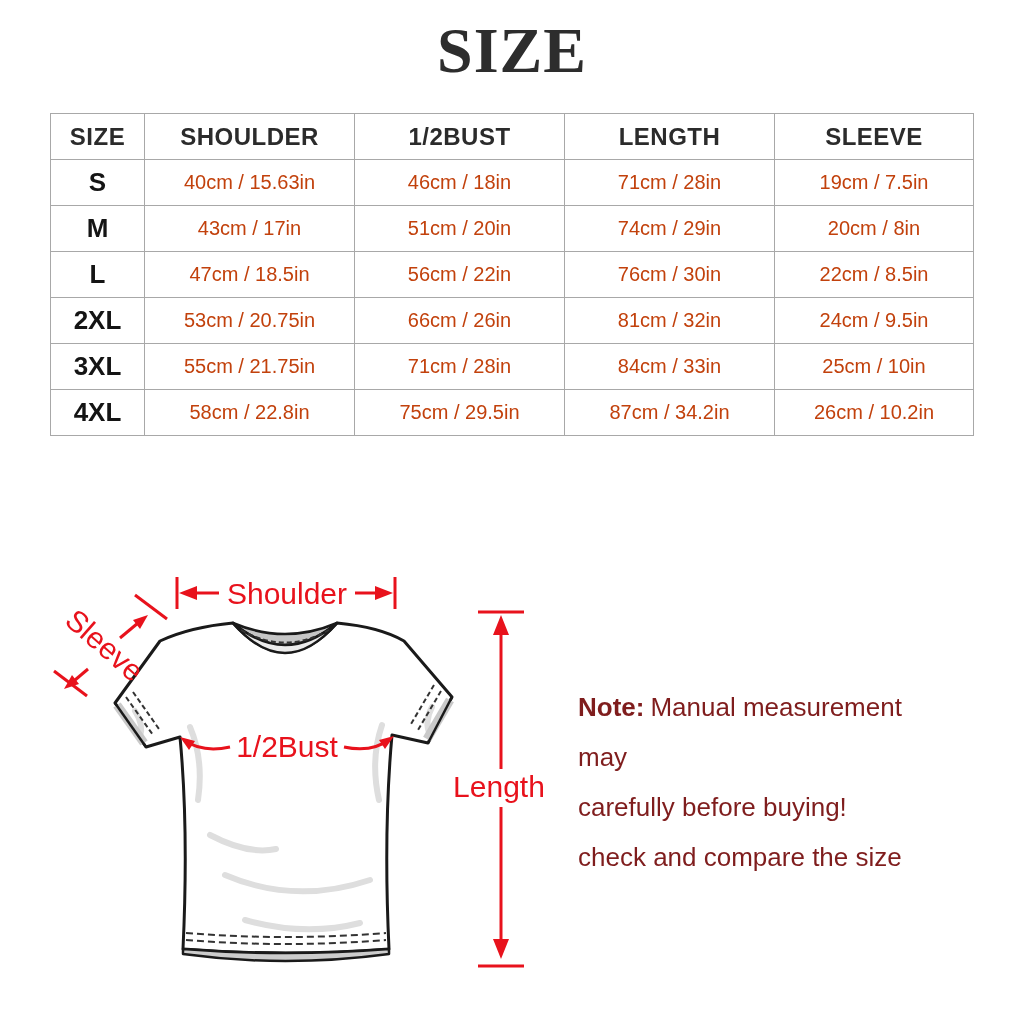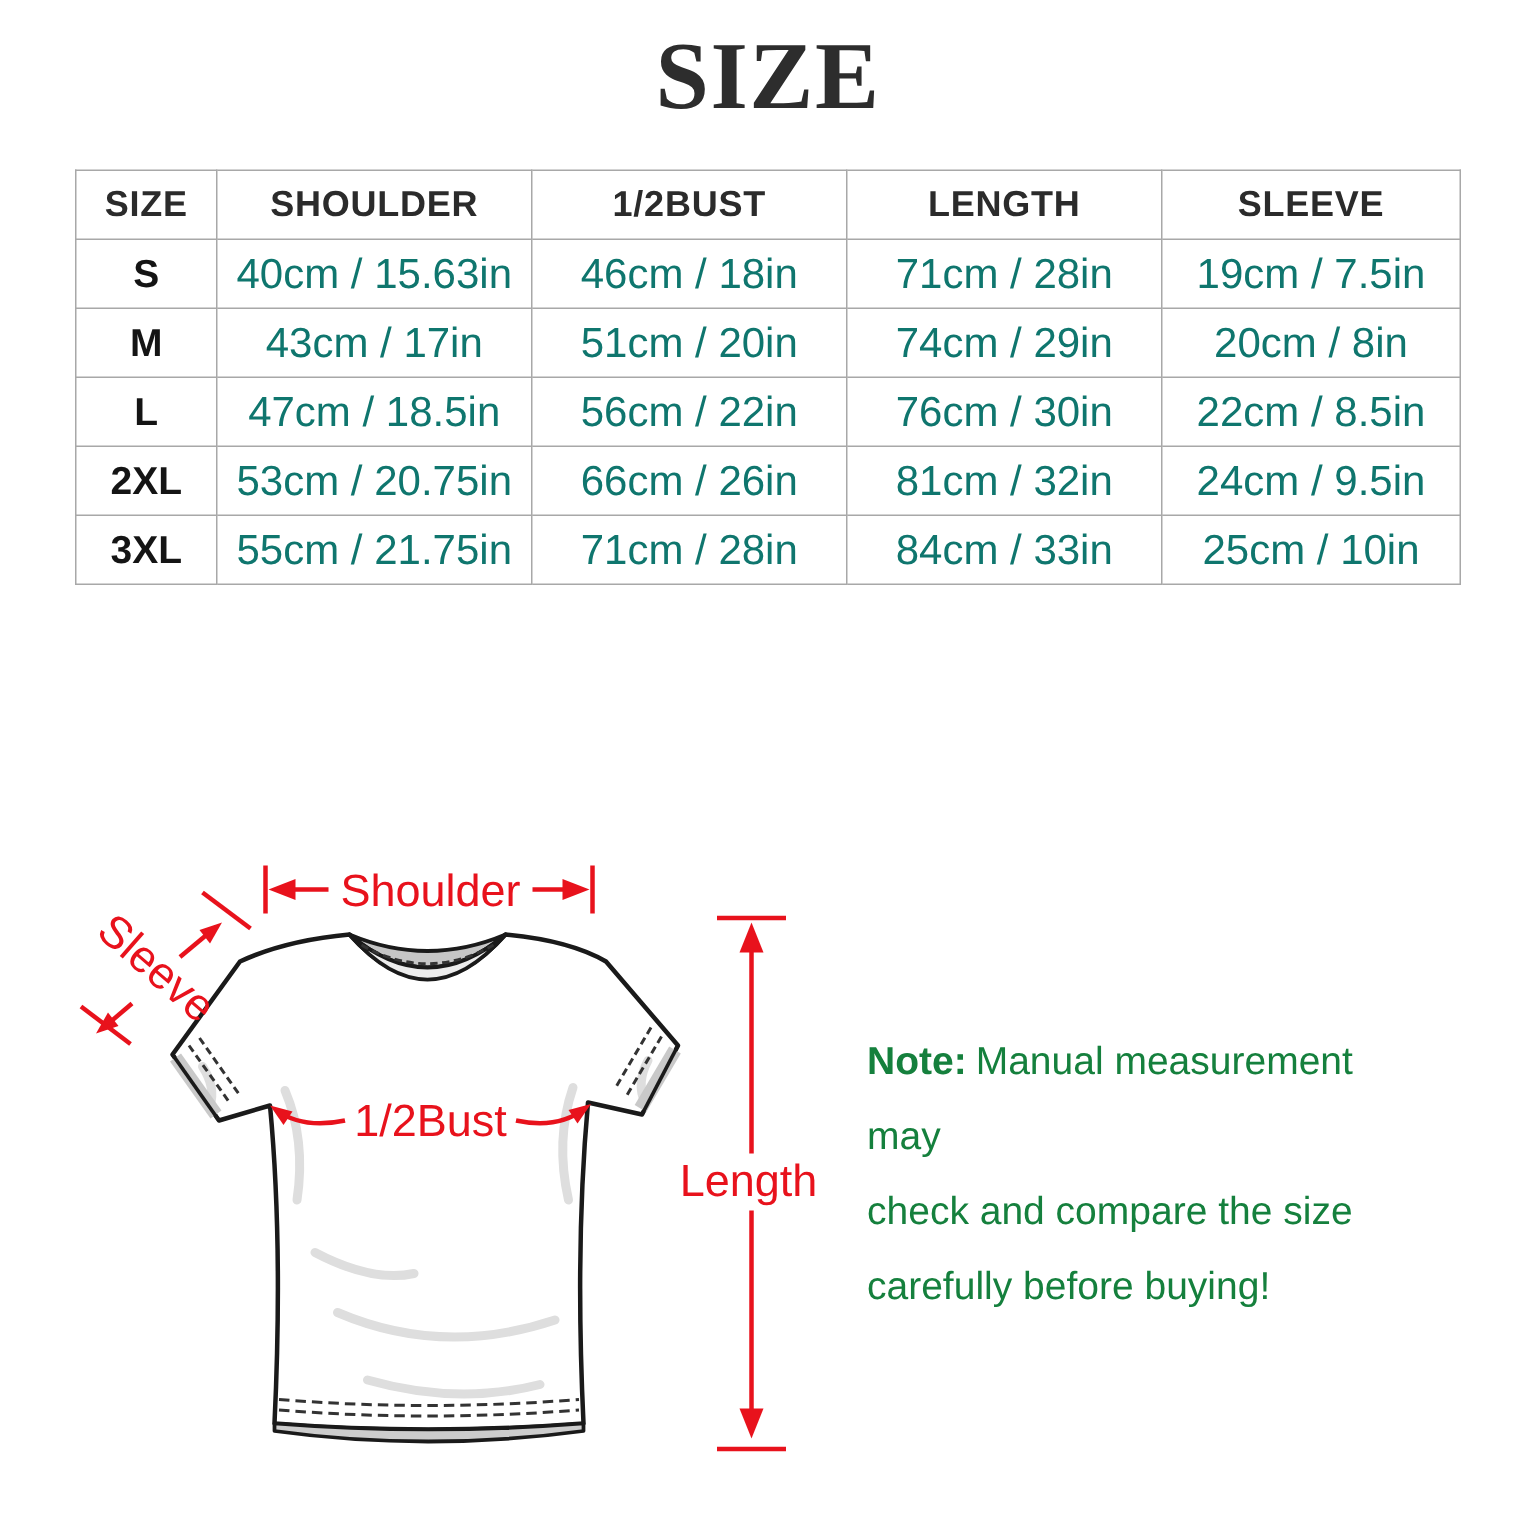--- a/index.html
+++ b/index.html
@@ -17,25 +17,25 @@
     border-collapse:collapse;table-layout:fixed;background:#fff;
   }
   .size-table th,.size-table td{
     border:1px solid #a8a8a8;text-align:center;vertical-align:middle;
     height:45px;padding:0;overflow:hidden;white-space:nowrap;
   }
   .size-table th{
     font-size:24px;font-weight:bold;color:#2b2b2b;letter-spacing:.5px;
   }
   .size-table td.size-cell{font-size:26px;font-weight:bold;color:#141414;}
-  .size-table td.val-cell{font-size:28px;font-weight:normal;color:#0f766e;}
+  .size-table td.val-cell{font-size:20px;font-weight:normal;color:#c2410c;}
   .diagram{position:absolute;left:40px;top:575px;width:520px;height:425px;}
   .note{
     position:absolute;left:578px;top:682px;width:380px;
-    font-size:26px;line-height:50px;color:#15803d;
+    font-size:26px;line-height:50px;color:#7f1d1d;
   }
   .note-label{font-weight:bold;margin-right:6px;}
 </style>
 </head>
 <body>
 
 <h1 class="page-title">SIZE</h1>
 
 <table class="size-table">
   <colgroup>
@@ -82,20 +82,27 @@
       <td class="val-cell">66cm / 26in</td>
       <td class="val-cell">81cm / 32in</td>
       <td class="val-cell">24cm / 9.5in</td>
     </tr>
     <tr>
       <td class="size-cell">3XL</td>
       <td class="val-cell">55cm / 21.75in</td>
       <td class="val-cell">71cm / 28in</td>
       <td class="val-cell">84cm / 33in</td>
       <td class="val-cell">25cm / 10in</td>
+    </tr>
+    <tr>
+      <td class="size-cell">4XL</td>
+      <td class="val-cell">58cm / 22.8in</td>
+      <td class="val-cell">75cm / 29.5in</td>
+      <td class="val-cell">87cm / 34.2in</td>
+      <td class="val-cell">26cm / 10.2in</td>
     </tr>
   </tbody>
 </table>
 
 <svg class="diagram" viewBox="0 0 520 425" xmlns="http://www.w3.org/2000/svg">
 
   <g>
     <path d="M 120,66 Q 150,52 193,48 Q 245,106 297,48 Q 340,52 364,66
          L 412,122 L 388,168 L 352,160
          C 347,215 345,290 349,374
@@ -177,15 +184,15 @@
       <text x="459" y="222" text-anchor="middle" stroke="none">Length</text>
       <line x1="461" y1="232" x2="461" y2="377" stroke-width="3"></line>
       <polygon points="461,384 453,364 469,364" stroke="none"></polygon>
       <line x1="438" y1="391" x2="484" y2="391" stroke-width="3"></line>
     </g>
   </g>
 </svg>
 
 <div class="note">
   <div><span class="note-label">Note:</span><span>Manual measurement may</span></div>
+  <div>carefully before buying!</div>
   <div>check and compare the size</div>
-  <div>carefully before buying!</div>
 </div>
 
 </body></html>

